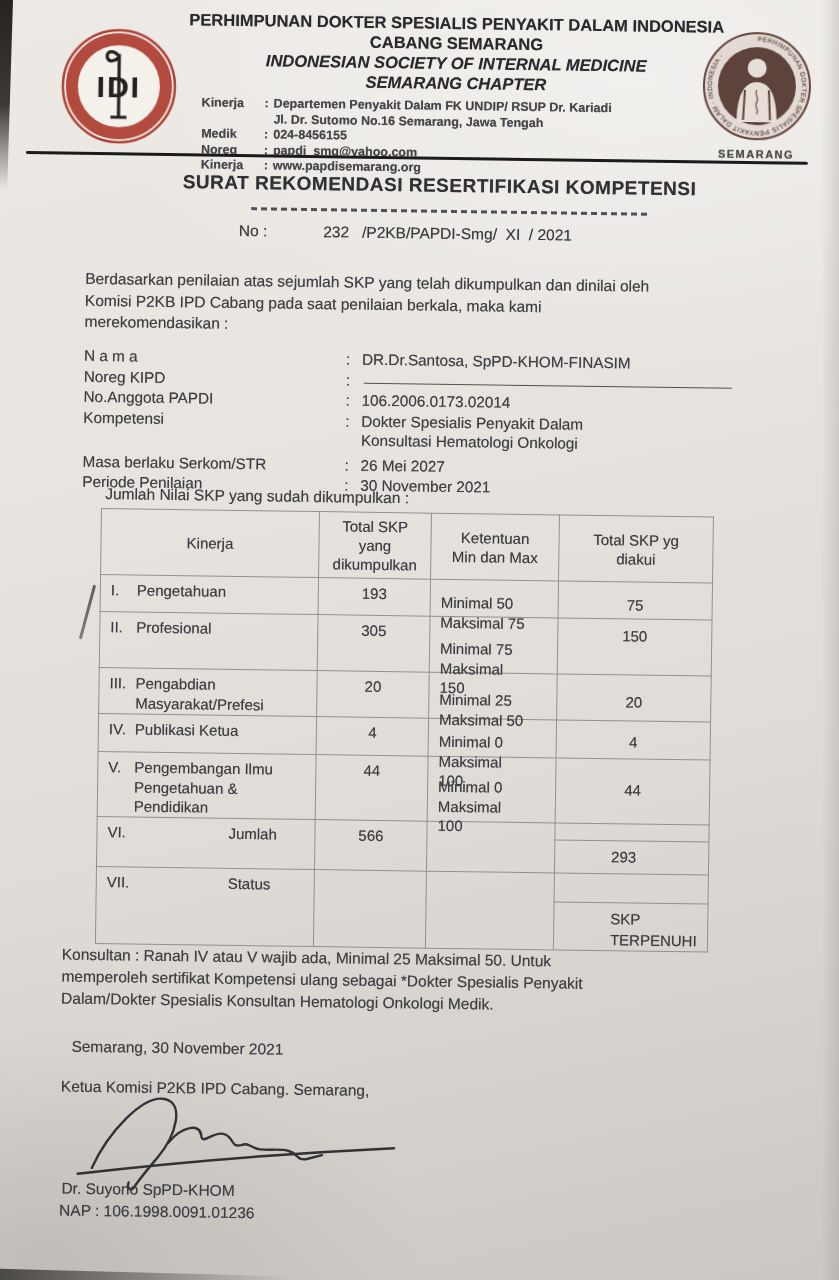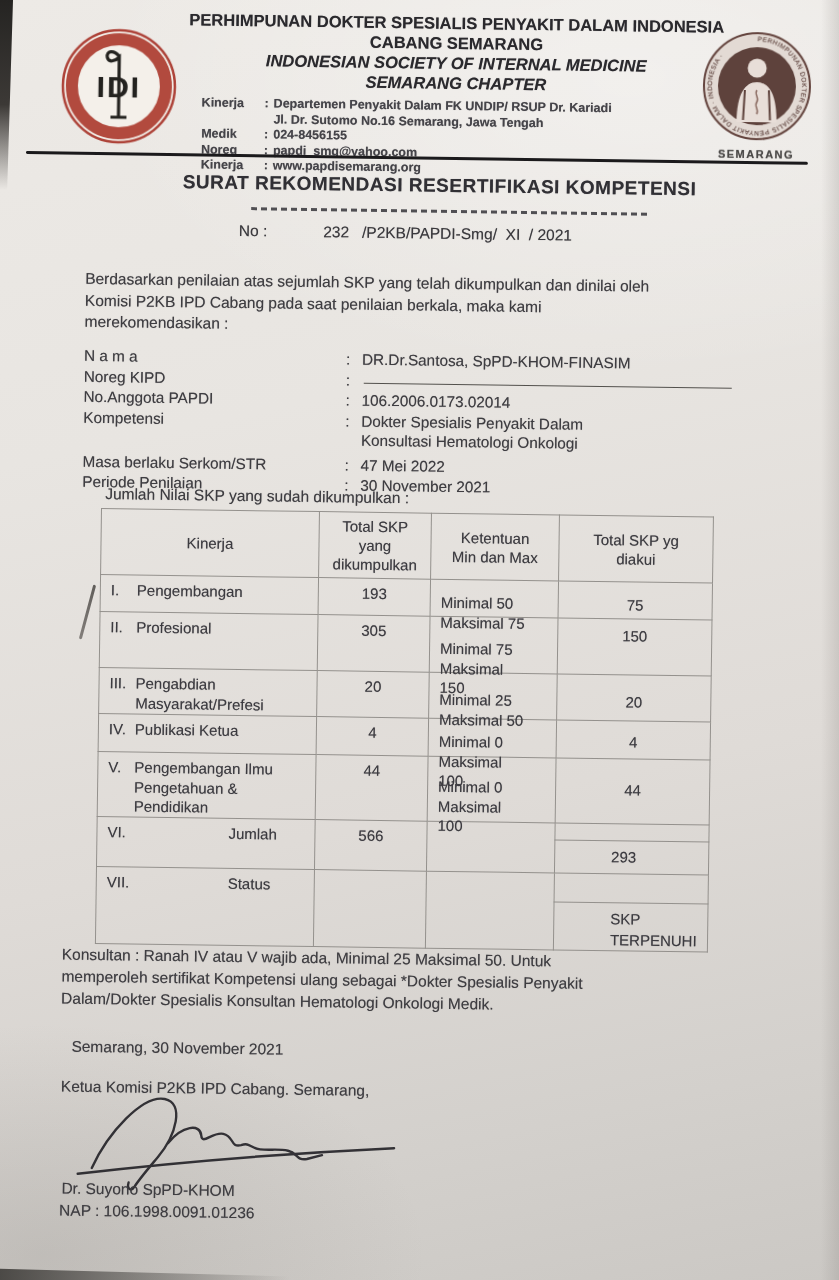--- a/index.html
+++ b/index.html
@@ -189,21 +189,21 @@
       </div>
       <div class="frow">
         <span class="flabel">Kompetensi</span>
         <span class="fcolon">:</span>
         <span class="fval ml">Dokter Spesialis Penyakit Dalam
 Konsultasi Hematologi Onkologi</span>
       </div>
       <div class="frow gap">
         <span class="flabel">Masa berlaku Serkom/STR</span>
         <span class="fcolon">:</span>
-        <span class="fval ml">47 Mei 2022</span>
+        <span class="fval ml">26 Mei 2027</span>
       </div>
       <div class="frow">
         <span class="flabel">Periode Penilaian</span>
         <span class="fcolon">:</span>
         <span class="fval ml">30 November 2021</span>
       </div>
     </div>
 
     <div class="abs tcaption">Jumlah Nilai SKP yang sudah dikumpulkan  :</div>
     <table class="skp">
@@ -221,21 +221,21 @@
 dikumpulkan</th>
         <th class="ml">Ketentuan
 Min dan Max</th>
         <th class="ml">Total SKP yg
 diakui</th>
       </tr>
       <tr class="r1">
         <td class="kinerja">
               <div class="kwrap">
                 <span class="num">I.</span>
-                <span class="ml">Pengembangan</span>
+                <span class="ml">Pengetahuan</span>
               </div>
             </td>
         <td class="total">193</td>
         <td class="ketentuan">
               <div class="kc ml">Minimal 50
 Maksimal  75</div>
             </td>
         <td class="diakui">75</td>
       </tr>
       <tr class="r2">

